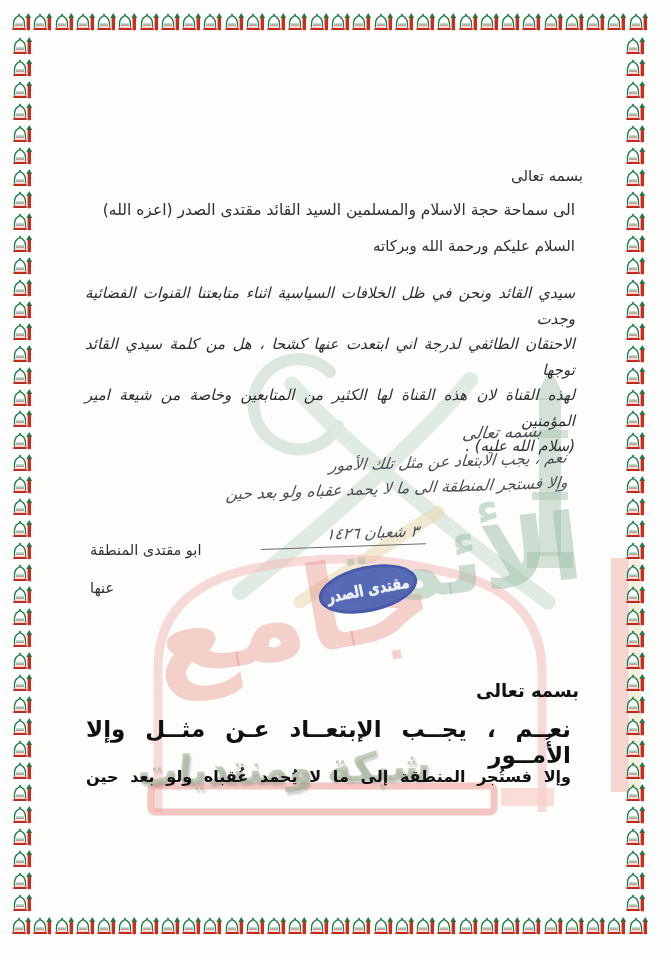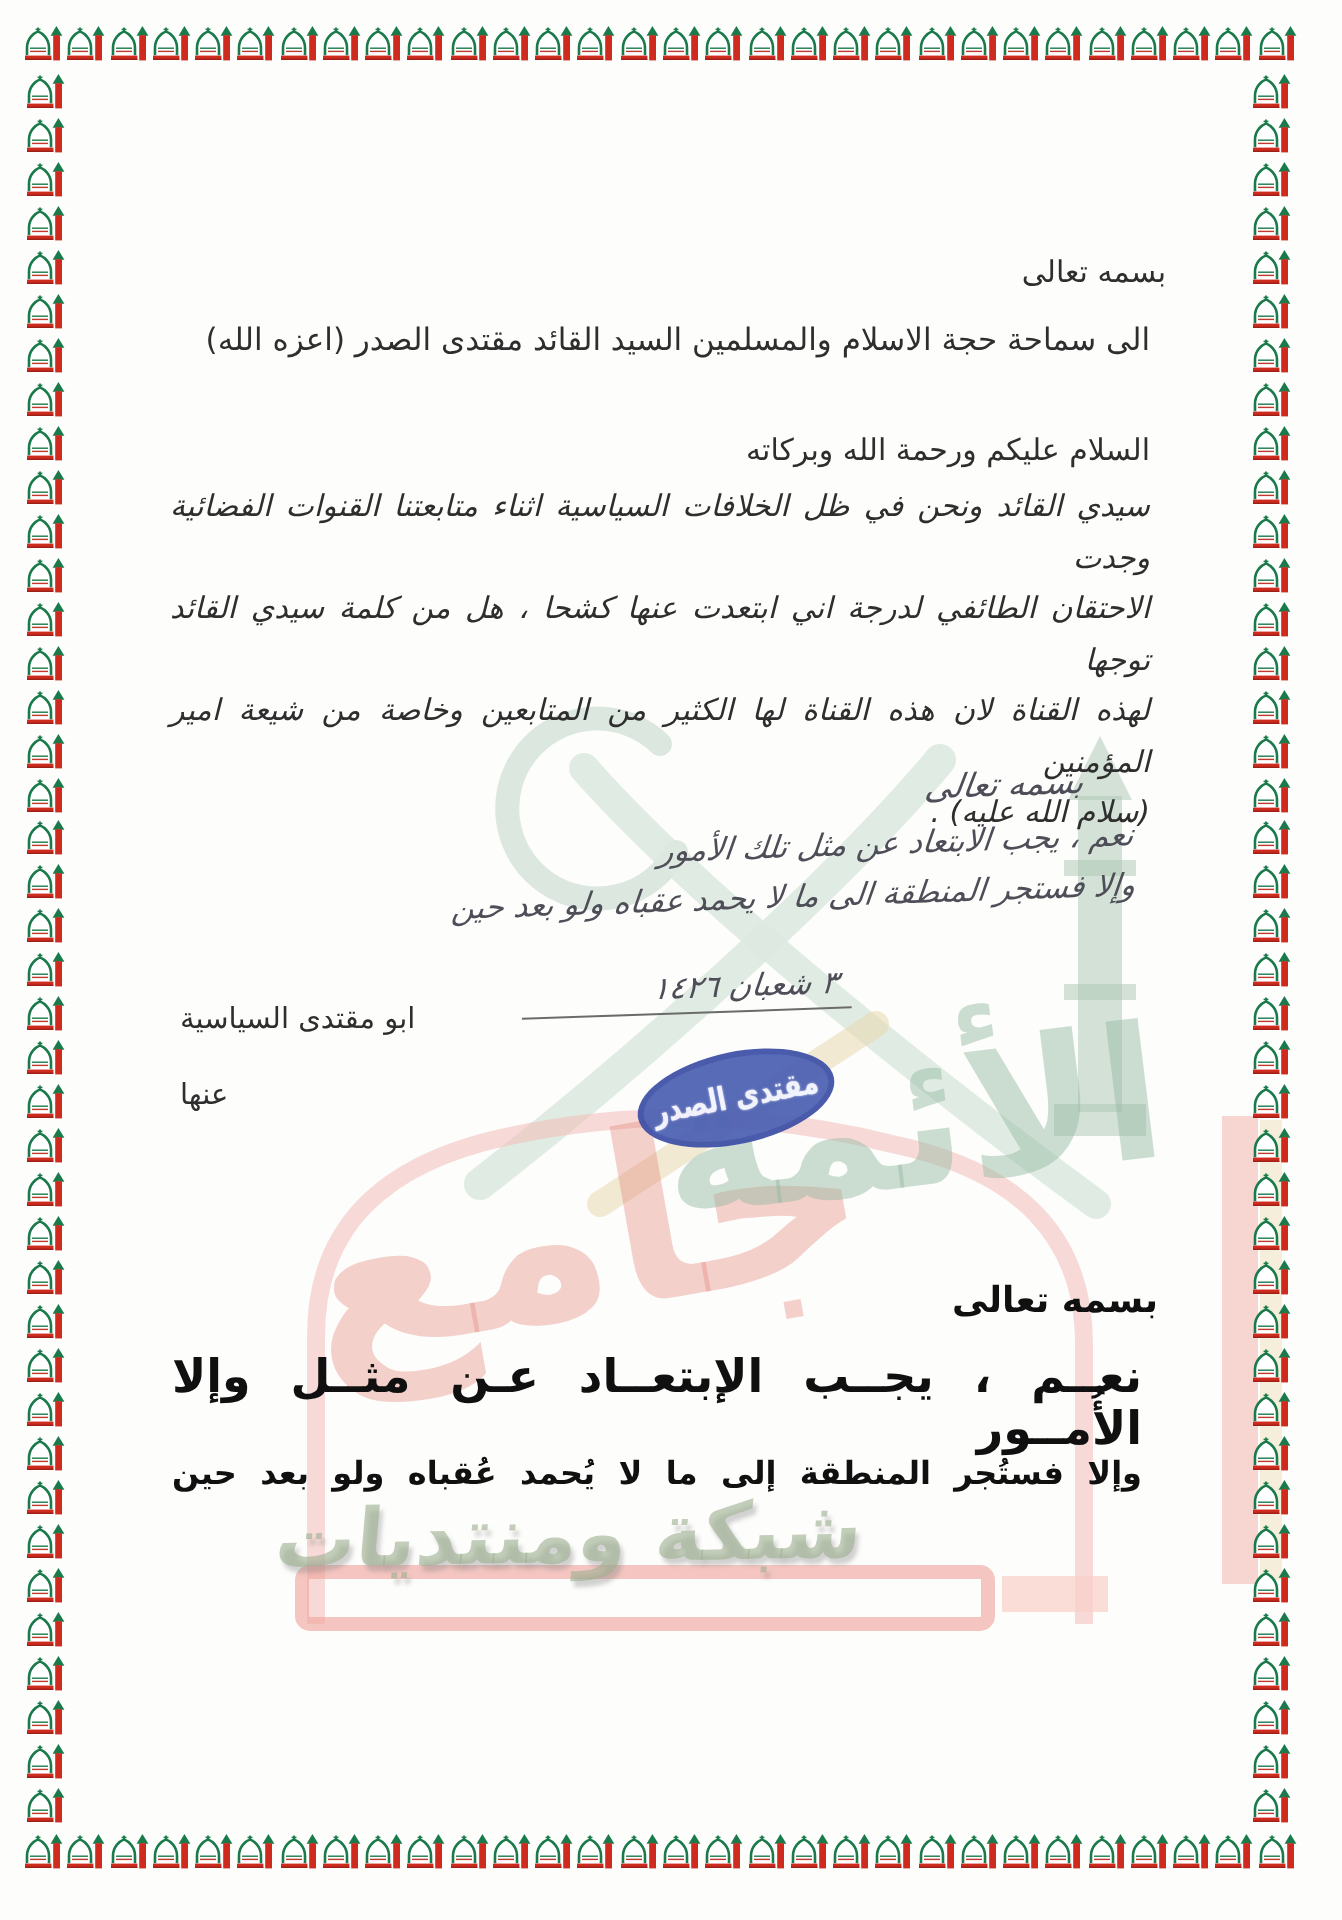--- a/index.html
+++ b/index.html
@@ -26,27 +26,27 @@
   }
   .wm-jamia{ left:150px; top:556px; font-size:118px; color:rgba(228,134,124,0.38); transform:rotate(-10deg); }
   .wm-imams{ left:330px; top:516px; font-size:92px;  color:rgba(148,186,160,0.48); transform:rotate(-7deg); }
   .wm-banner{
     left:138px; top:748px; font-size:40px; letter-spacing:3px;
     color:rgba(158,176,146,0.62); transform:skewX(-6deg) rotate(-1deg);
     text-shadow:2px 3px 2px rgba(125,125,125,0.35);
   }
 
   
-  .content{ position:absolute; inset:0; z-index:3; }
+  .content{ position:absolute; inset:0; z-index:3;margin-top:40px; }
   .ar{ direction:rtl; color:#2e2e2e; }
   .line-abs{ position:absolute; }
 
   .basmala-top   { right:88px; top:127px; font-size:15px; }
   .addressee     { right:96px; top:161px; font-size:15.5px; }
-  .greeting      { right:96px; top:216px; font-size:15px; }
+  .greeting      { right:96px; top:197px; font-size:15px; }
 
   .body-par{ position:absolute; left:85px; right:96px; top:241px; font-size:15px; line-height:25.5px;font-style:italic; }
   .body-par .jline{ text-align:justify; text-align-last:justify; }
   .body-par .lastline{ text-align:right; }
 
   .hw{ font-style:italic; color:#4e4e58; }
   .hw-block{ position:absolute; right:104px; top:386px; width:310px; transform:rotate(-2deg); }
   .hw-basmala{ text-align:right; padding-right:24px; font-size:16.5px; margin-bottom:9px; transform:skewX(-10deg); }
   .hw-line{ text-align:right; font-size:15.5px; margin-bottom:7px; transform:skewX(-8deg); white-space:nowrap; }
   .hw-date{
@@ -1673,21 +1673,21 @@
       <div class="lastline">(سلام الله عليه) .</div>
     </div>
 
     <div class="ar hw hw-block">
       <div class="hw-basmala">بسمه تعالى</div>
       <div class="hw-line">نعم ، يجب الابتعاد عن مثل تلك الأمور</div>
       <div class="hw-line">وإلا فستجر المنطقة الى ما لا يحمد عقباه ولو بعد حين</div>
     </div>
     <div class="ar hw hw-date">٣ شعبان ١٤٢٦</div>
 
-    <div class="ar line-abs sender-name">ابو مقتدى السياسية</div>
+    <div class="ar line-abs sender-name">ابو مقتدى المنطقة</div>
     <div class="ar line-abs sender-city">عنها</div>
 
     <div class="stamp">
       <div class="stamp-inner">مقتدى الصدر</div>
     </div>
 
     <div class="ar line-abs typed-bold reply-basmala">بسمه تعالى</div>
     <div class="ar typed-bold reply-line1">نعــم ، يجــب الإبتعــاد عـن مثــل وإلا الأُمــور</div>
     <div class="ar typed-bold reply-line2">وإلا فستُجر المنطقة إلى ما لا يُحمد عُقباه ولو بعد حين</div>
   </div>

